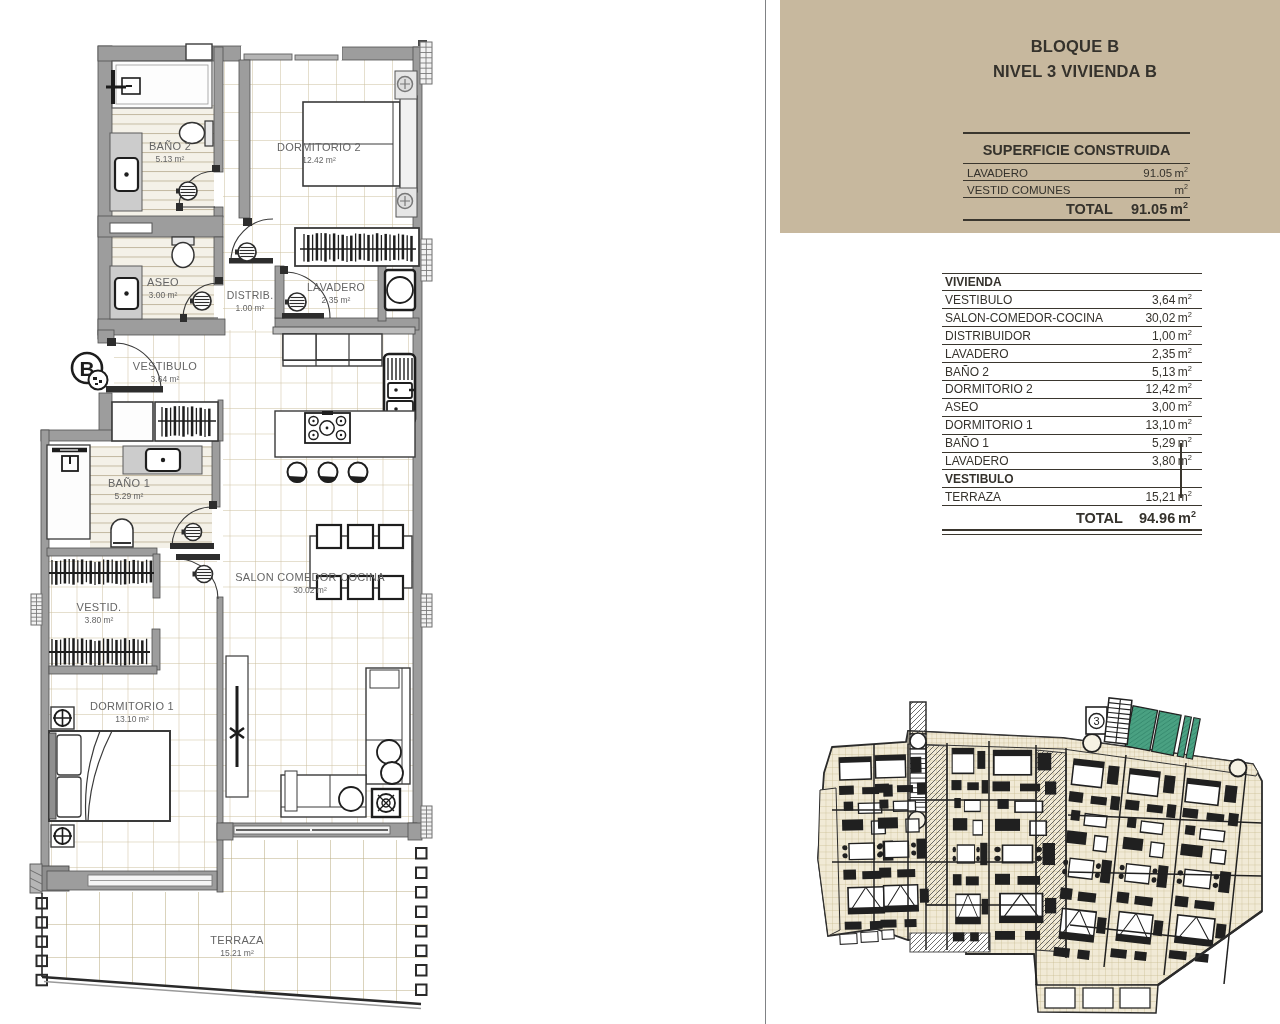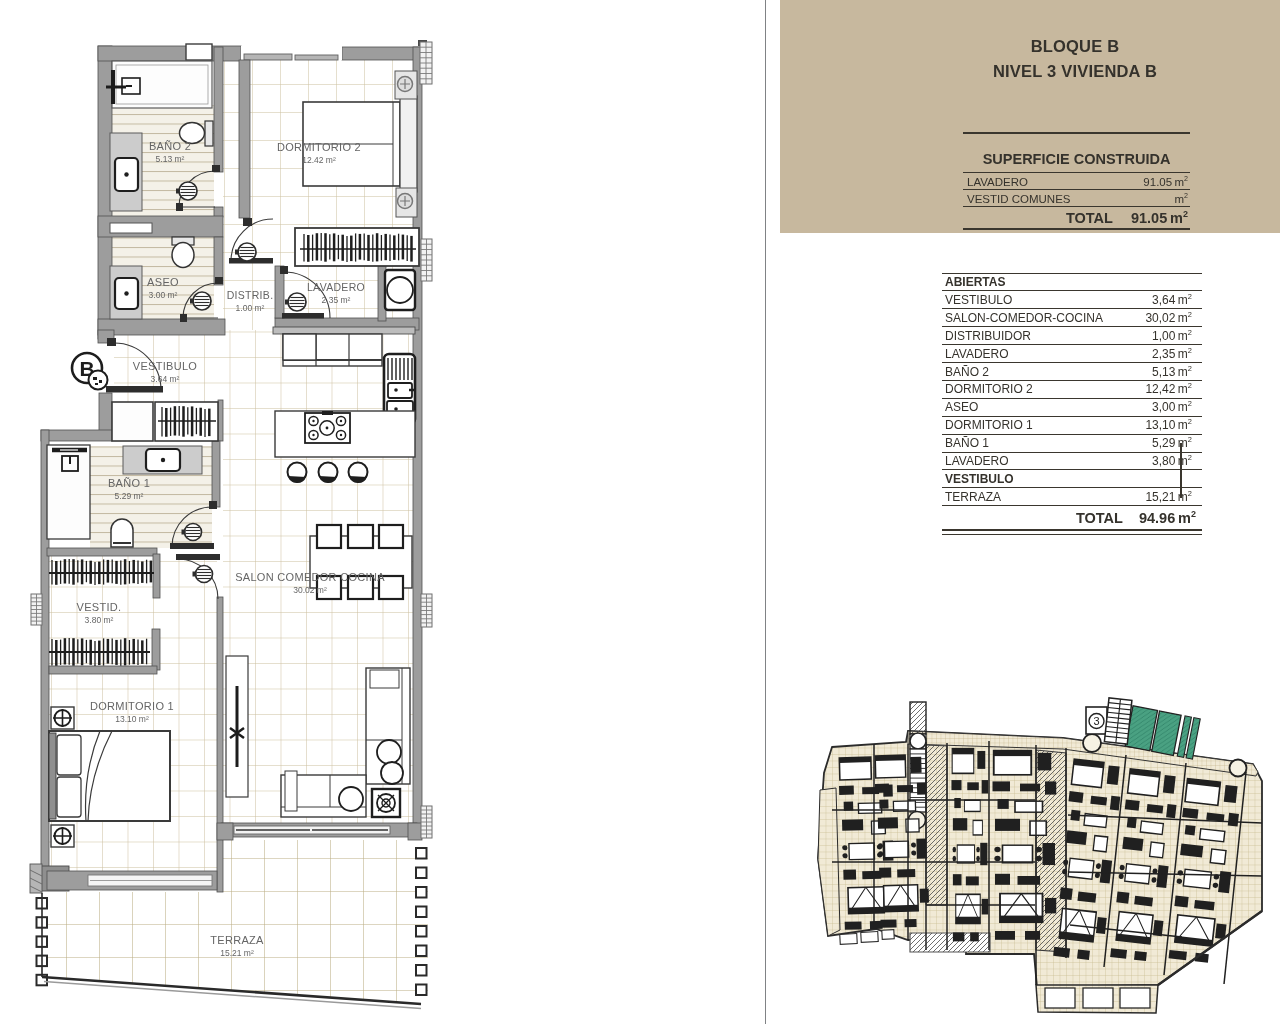--- a/index.html
+++ b/index.html
@@ -6,21 +6,21 @@
   body{width:1280px;height:1024px;background:#ffffff;position:relative;overflow:hidden;
        font-family:"Liberation Sans", sans-serif;}
   .abs{position:absolute;}
   #divider{left:765px;top:0;width:1px;height:1024px;background:#808285;}
   #tanblock{left:780px;top:0;width:500px;height:233px;background:#c7b89e;}
   #hdr{left:825px;top:34px;width:500px;text-align:center;color:#35322c;
        font-weight:bold;font-size:16.5px;line-height:24.5px;letter-spacing:0.2px;}
   
   #t1{left:963px;top:132px;width:227px;color:#35322c;}
   #t1 .rule{height:0;border-top:2px solid #3a362e;}
-  #t1 .title{font-weight:bold;font-size:14.5px;text-align:center;padding:17px 0 5px 0;}
+  #t1 .title{font-weight:bold;font-size:14.5px;text-align:center;padding:8px 0 5px 0;}
   #t1 .row{font-size:11.5px;display:flex;justify-content:space-between;
            padding:3px 2px 1px 4px;border-top:1.5px solid #3a362e;}
   #t1 .tot{font-weight:bold;font-size:14.5px;display:flex;justify-content:flex-end;
            gap:18px;padding:3px 2px 2px 0;border-top:1.5px solid #3a362e;}
   
   #t2{left:942px;top:272.5px;width:260px;color:#35322c;}
   #t2 .rule{height:0;border-top:1.8px solid #3a362e;}
   #t2 .title{font-weight:bold;font-size:13px;line-height:14px;text-align:center;letter-spacing:5px;
              padding:7px 0 6.2px 0;border-bottom:1.8px solid #3a362e;}
   #t2 .sec{font-weight:bold;font-size:12px;line-height:13px;padding:2.6px 0 1.4px 3px;
@@ -683,21 +683,21 @@
       <span>TOTAL</span>
       <span>91.05 m<sup>2</sup></span>
     </div>
   <div class="rule"></div>
 </div>
 
 <div class="abs" style="left:1180px;top:443px;width:1.5px;height:55px;background:#3a362e;"></div>
 
 <div class="abs" id="t2">
   <div class="rule"></div>
-  <div class="sec">ABIERTAS</div>
+  <div class="sec">VIVIENDA</div>
   <div class="row">
       <span>VESTIBULO</span>
       <span>3,64 m<sup>2</sup></span>
     </div>
   <div class="row">
       <span>SALON-COMEDOR-COCINA</span>
       <span>30,02 m<sup>2</sup></span>
     </div>
   <div class="row">
       <span>DISTRIBUIDOR</span>

